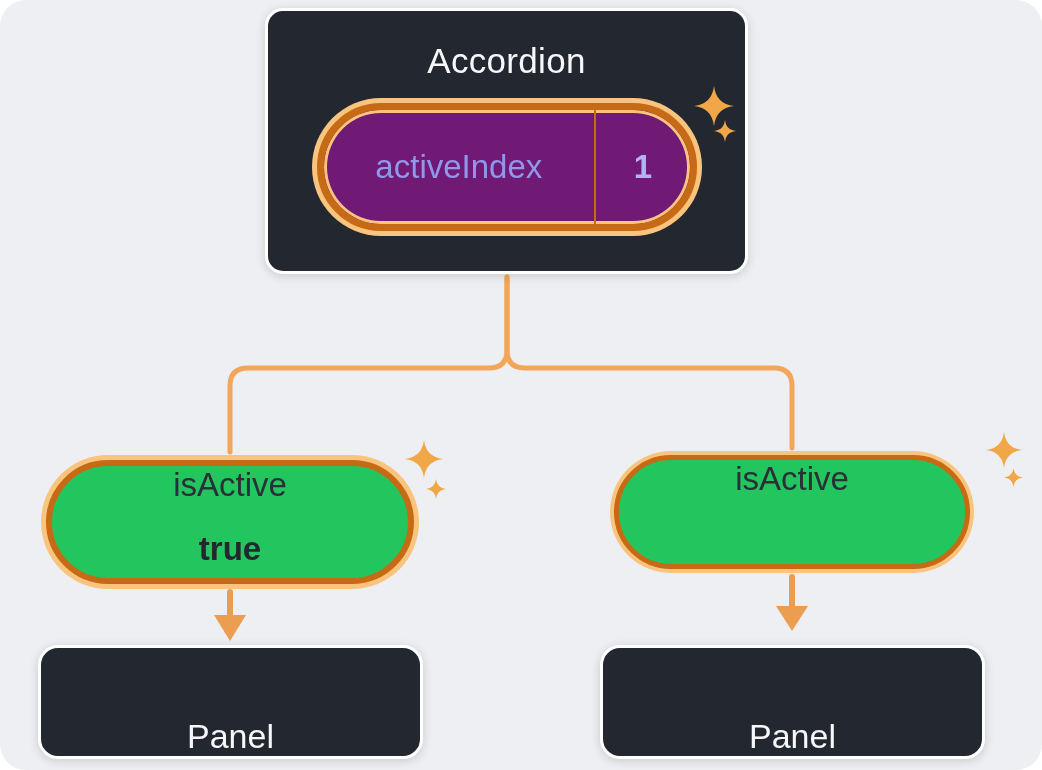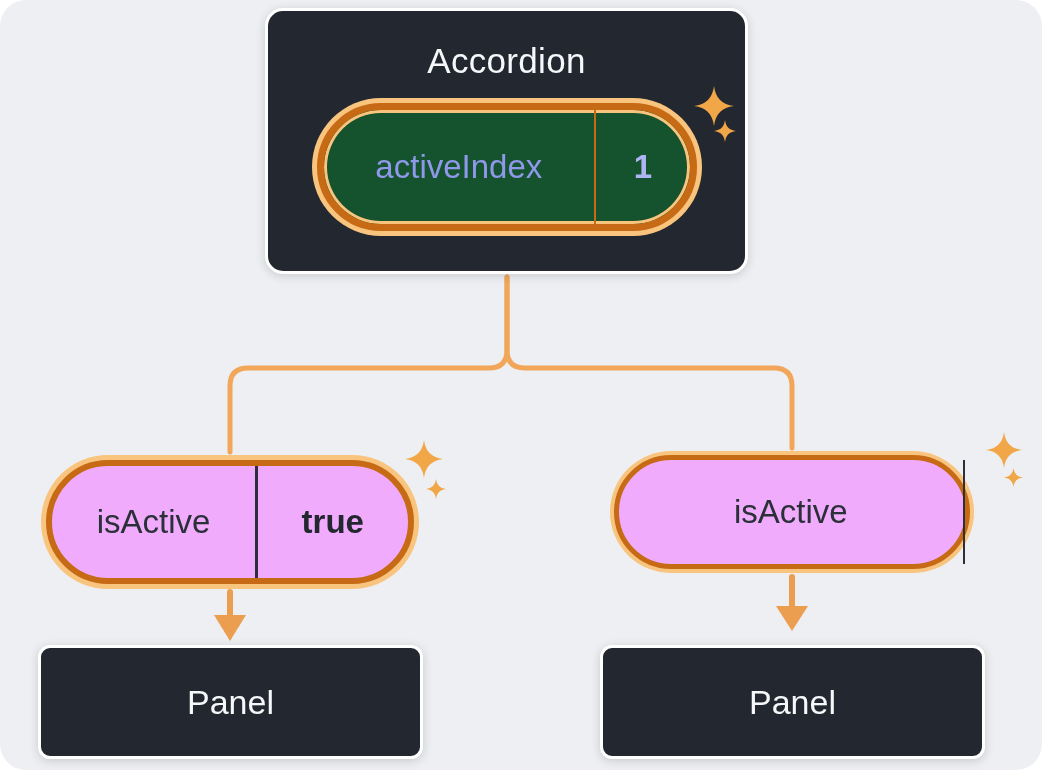--- a/index.html
+++ b/index.html
@@ -41,23 +41,23 @@
     text-align: center;
     font-size: 35px;
     font-weight: 500;
     color: #F6F7F9;
     letter-spacing: 0.3px;
   }
 
   .panel-card {
     width: 385px; height: 114px;
     top: 645px;
-    border-radius: 12px;
+    border-radius: 20px;
     display: flex;
-    align-items: center;
+    align-items: flex-end;
     justify-content: center;
   }
   .panel-left  { left: 38px; }
   .panel-right { left: 600px; }
   .panel-label {
     font-size: 34px;
     font-weight: 500;
     color: #F6F7F9;
   }
 
@@ -68,30 +68,31 @@
     display: flex;
     align-items: center;
     font-size: 33px;
   }
   .pill-dark {
     left: 50%;
     transform: translateX(-50%);
     top: 92px;
     width: 380px;
     height: 128px;
-    background: #14532d;
+    background: #701a75;
     border: 7px solid #C76A15;
     box-shadow: 0 0 0 5px #F9C47E, inset 0 0 0 3px #F9C47E;
   }
   .pill-dark .pill-key   { flex: 2.9; text-align: center; color: #8F98EA; }
   .pill-dark .pill-value { flex: 1;   text-align: center; color: #AEB5F2; font-weight: 700; }
   .pill-dark .pill-divider { width: 2px; align-self: stretch; background: #C76A15; }
 
   .pill-purple {
-    background: #f0abfc;
+    background: #22c55e;
+    flex-direction: column;
   }
   .pill-purple .pill-key   { flex: 1.35; text-align: center; color: #2A2F38; }
   .pill-purple .pill-value { flex: 1;    text-align: center; color: #23272F; font-weight: 700; }
   .pill-purple .pill-divider { width: 2.5px; align-self: stretch; background: #2A2F38; }
 
   .pill-child-left {
     left: 46px; top: 460px;
     width: 368px; height: 124px;
     border: 6px solid #C76A15;
     box-shadow: 0 0 0 5px #F9C47E;

